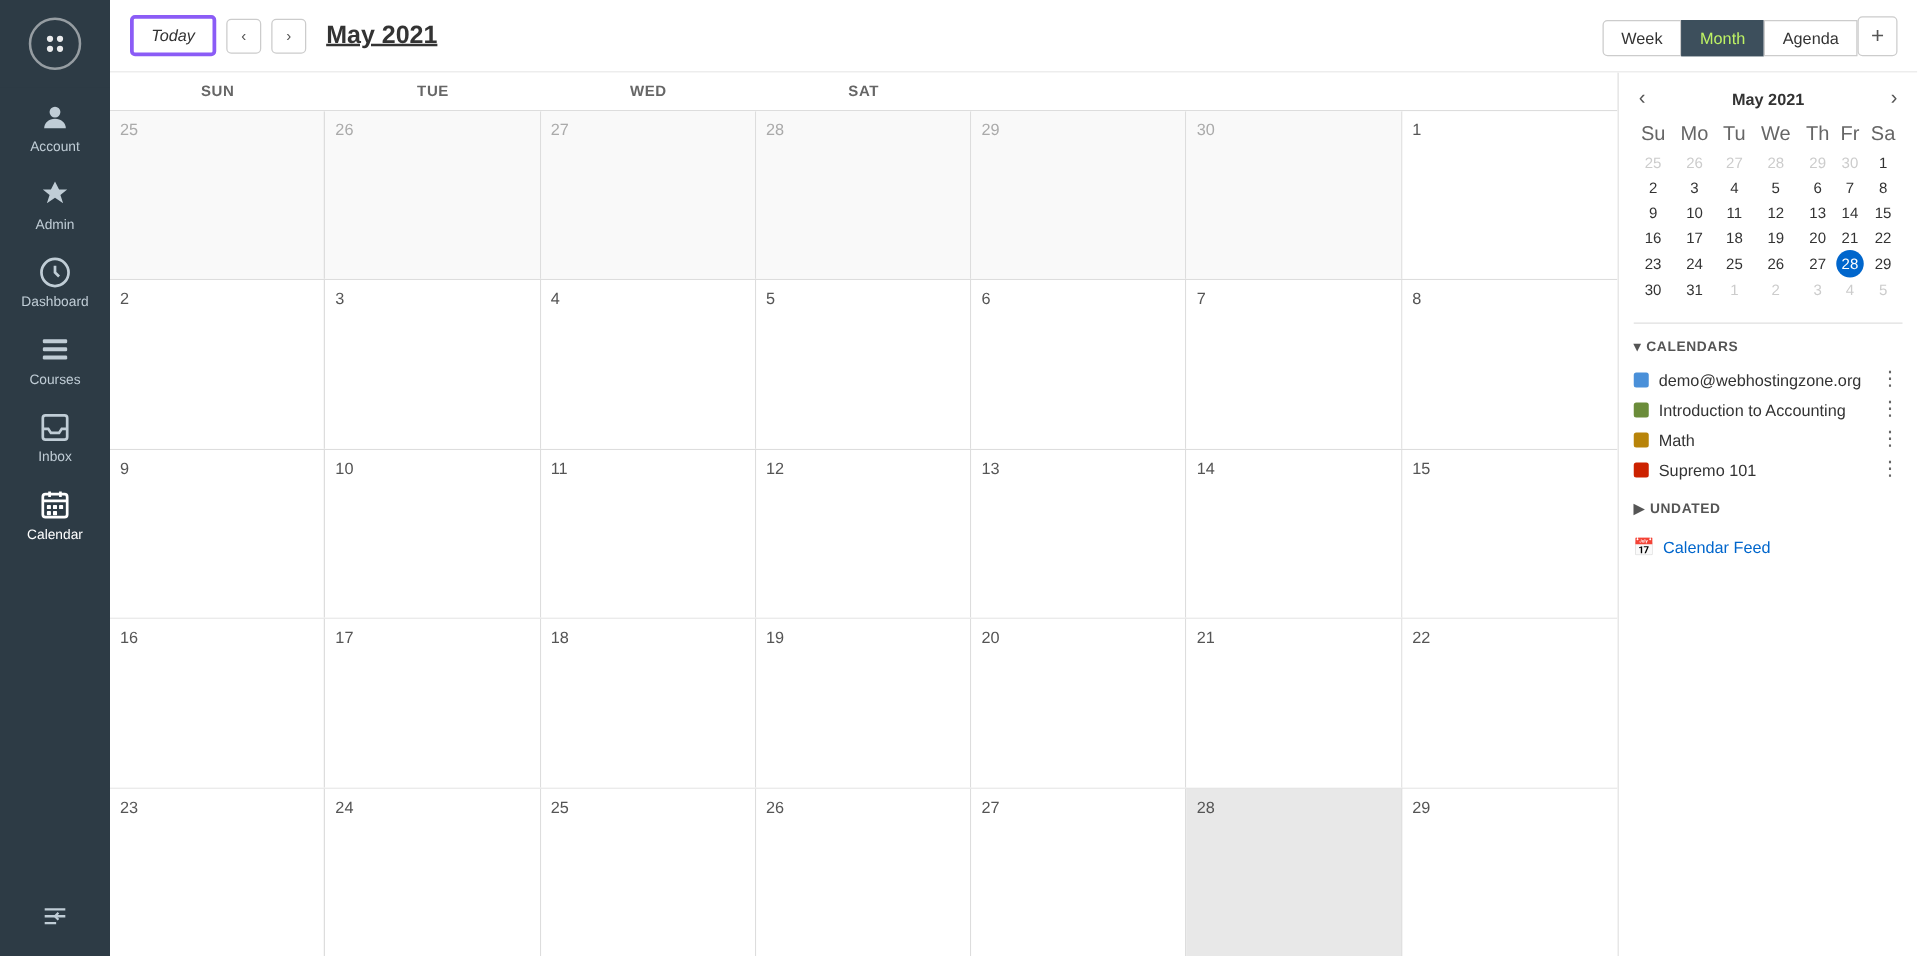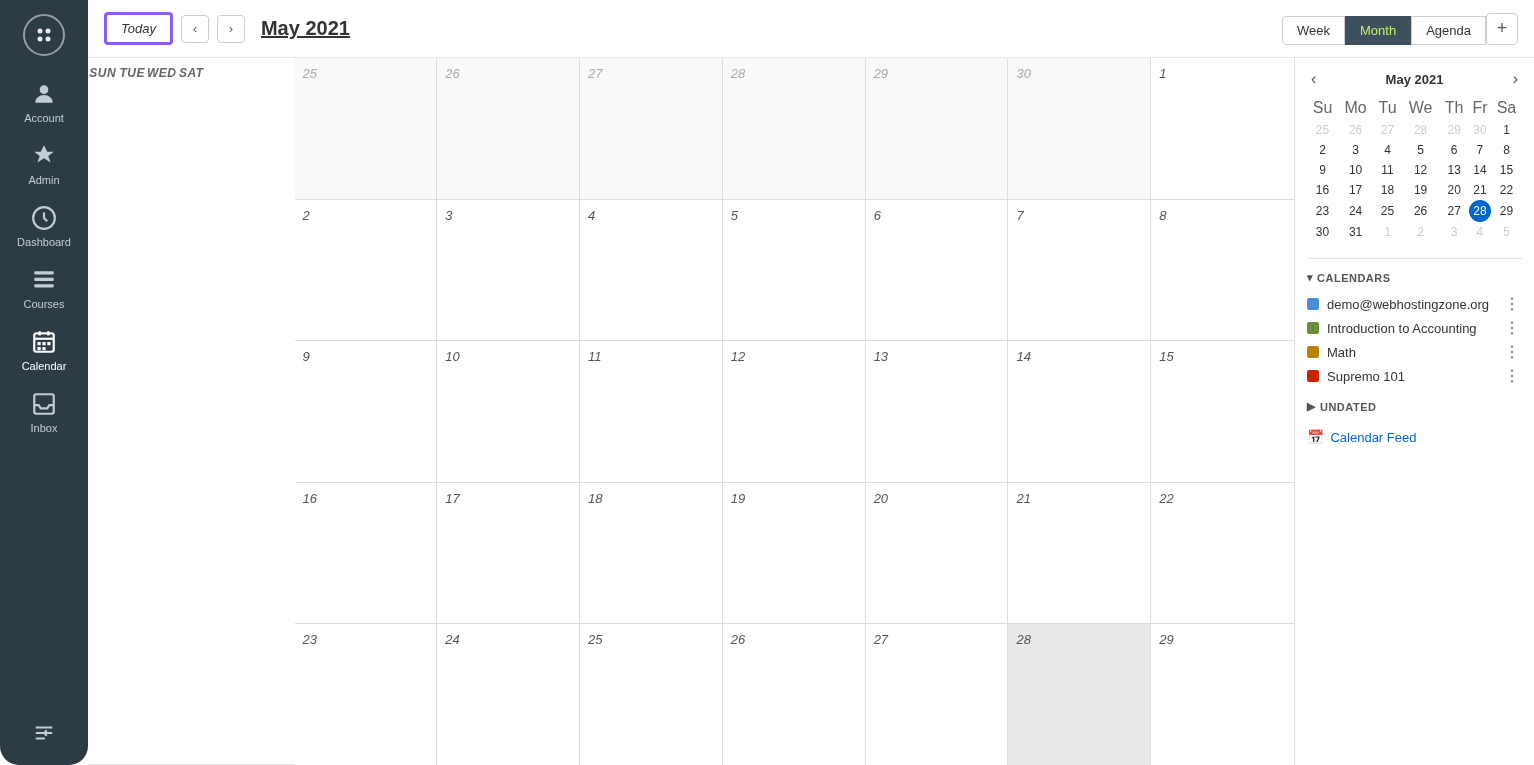--- a/index.html
+++ b/index.html
@@ -7,21 +7,20 @@
 
     
     .sidebar {
       width: 88px;
       background: #2d3b45;
       display: flex;
       flex-direction: column;
       align-items: center;
       padding-top: 0;
       flex-shrink: 0;
-      border-radius: 19px;
     }
     .sidebar-logo {
       width: 88px;
       height: 70px;
       display: flex;
       align-items: center;
       justify-content: center;
       background: #2d3b45;
     }
     .logo-circle {
@@ -147,23 +146,22 @@
     .calendar-body {
       display: flex;
       flex: 1;
       overflow: hidden;
     }
 
     
     .calendar-grid-area {
       flex: 1;
       display: flex;
-      flex-direction: row;
+      flex-direction: column;
       overflow: hidden;
-      font-style: italic;
     }
 
     
     .day-headers {
       display: grid;
       grid-template-columns: repeat(7, 1fr);
       border-bottom: 1px solid #ddd;
       background: #fff;
     }
     .day-header {
@@ -374,46 +372,46 @@
 
   <div class="sidebar-item">
     <div class="sidebar-icon">
       <svg viewBox="0 0 24 24" width="26" height="26" fill="currentColor">
         <rect x="3" y="4" width="18" height="3" rx="1"></rect>
         <rect x="3" y="10" width="18" height="3" rx="1"></rect>
         <rect x="3" y="16" width="18" height="3" rx="1"></rect>
       </svg>
     </div>
     <span>Courses</span>
+  </div>
+
+  <div class="sidebar-item">
+    <div class="sidebar-icon">
+      <svg viewBox="0 0 24 24" width="26" height="26" fill="currentColor">
+        <rect x="3" y="3" width="18" height="18" rx="2" fill="none" stroke="currentColor" stroke-width="2"></rect>
+        <path d="M3 13h4l2 3h6l2-3h4" stroke="currentColor" stroke-width="2" fill="none"></path>
+      </svg>
+    </div>
+    <span>Inbox</span>
   </div>
 
   <div class="sidebar-item active">
     <div class="sidebar-icon">
       <svg viewBox="0 0 24 24" width="26" height="26" fill="currentColor">
         <rect x="3" y="4" width="18" height="17" rx="2" fill="none" stroke="currentColor" stroke-width="2"></rect>
         <path d="M3 9h18" stroke="currentColor" stroke-width="2"></path>
         <path d="M8 2v4M16 2v4" stroke="currentColor" stroke-width="2"></path>
         <rect x="6" y="12" width="3" height="3" rx="0.5" fill="currentColor"></rect>
         <rect x="10.5" y="12" width="3" height="3" rx="0.5" fill="currentColor"></rect>
         <rect x="15" y="12" width="3" height="3" rx="0.5" fill="currentColor"></rect>
         <rect x="6" y="16.5" width="3" height="3" rx="0.5" fill="currentColor"></rect>
         <rect x="10.5" y="16.5" width="3" height="3" rx="0.5" fill="currentColor"></rect>
       </svg>
     </div>
     <span>Calendar</span>
-  </div>
-
-  <div class="sidebar-item">
-    <div class="sidebar-icon">
-      <svg viewBox="0 0 24 24" width="26" height="26" fill="currentColor">
-        <rect x="3" y="3" width="18" height="18" rx="2" fill="none" stroke="currentColor" stroke-width="2"></rect>
-        <path d="M3 13h4l2 3h6l2-3h4" stroke="currentColor" stroke-width="2" fill="none"></path>
-      </svg>
-    </div>
-    <span>Inbox</span>
   </div>
 
   <div class="sidebar-bottom">
     <div class="sidebar-collapse">
       <svg viewBox="0 0 24 24" width="22" height="22" fill="none" stroke="currentColor" stroke-width="2">
         <path d="M3 12h18M3 6h18M3 18h10"></path>
         <path d="M15 9l-3 3 3 3" stroke-width="2"></path>
       </svg>
     </div>
   </div>

